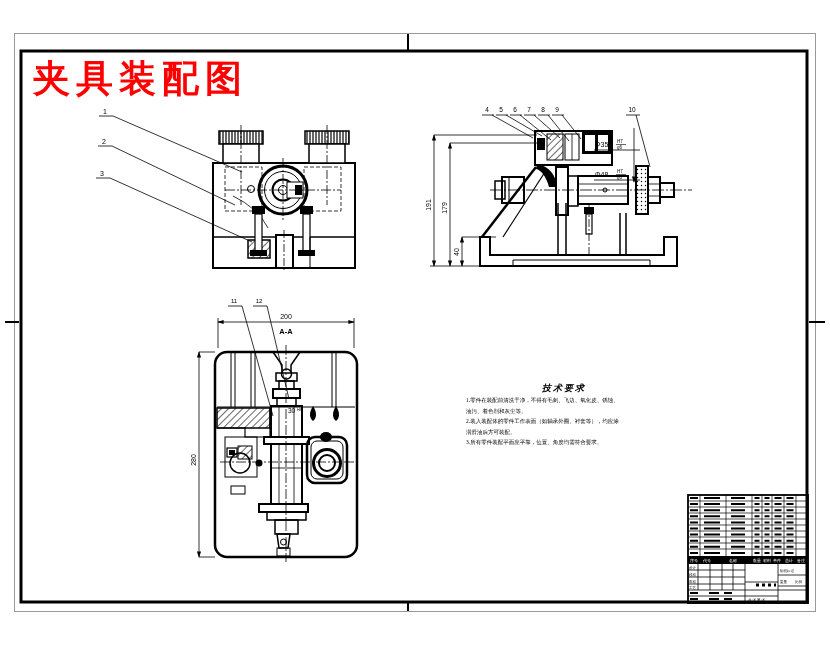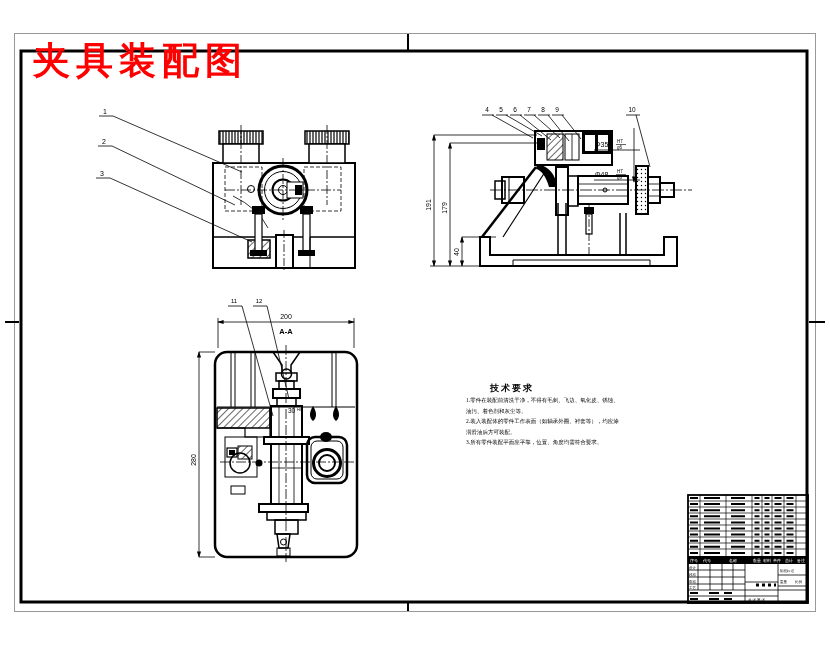--- a/index.html
+++ b/index.html
@@ -1,23 +1,23 @@
 <!DOCTYPE html>
 <html><head>
 <meta charset="utf-8">
 <style>
   html,body{margin:0;padding:0;background:#fff;}
   .page{position:relative;width:830px;height:654px;background:#ffffff;overflow:hidden;
         font-family:"Liberation Sans",sans-serif;}
   .page svg{position:absolute;left:0;top:0;}
-  .drawing-title{position:absolute;left:33px;top:36px;color:#ff0000;font-weight:bold;
+  .drawing-title{position:absolute;left:33px;top:54px;color:#ff0000;font-weight:bold;
         font-size:37px;letter-spacing:6px;font-family:"Liberation Serif",serif;white-space:nowrap;z-index:5;}
   .techreq{position:absolute;left:466px;top:382px;color:#000;z-index:4;
         font-family:"Liberation Serif",serif;}
-  .techreq .t{font-size:9px;font-weight:bold;margin-left:24px;letter-spacing:2px;}
+  .techreq .t{font-size:9px;font-weight:bold;margin-left:76px;letter-spacing:2px;font-style:italic;}
   .techreq .l{font-size:5.5px;line-height:10.5px;white-space:nowrap;}
 </style>
 </head>
 <body>
 
 <div class="page">
 
 <svg width="830" height="654" viewBox="0 0 830 654">
   <defs>
     <pattern id="hatch" width="5" height="5" patternUnits="userSpaceOnUse" patternTransform="rotate(45)">

